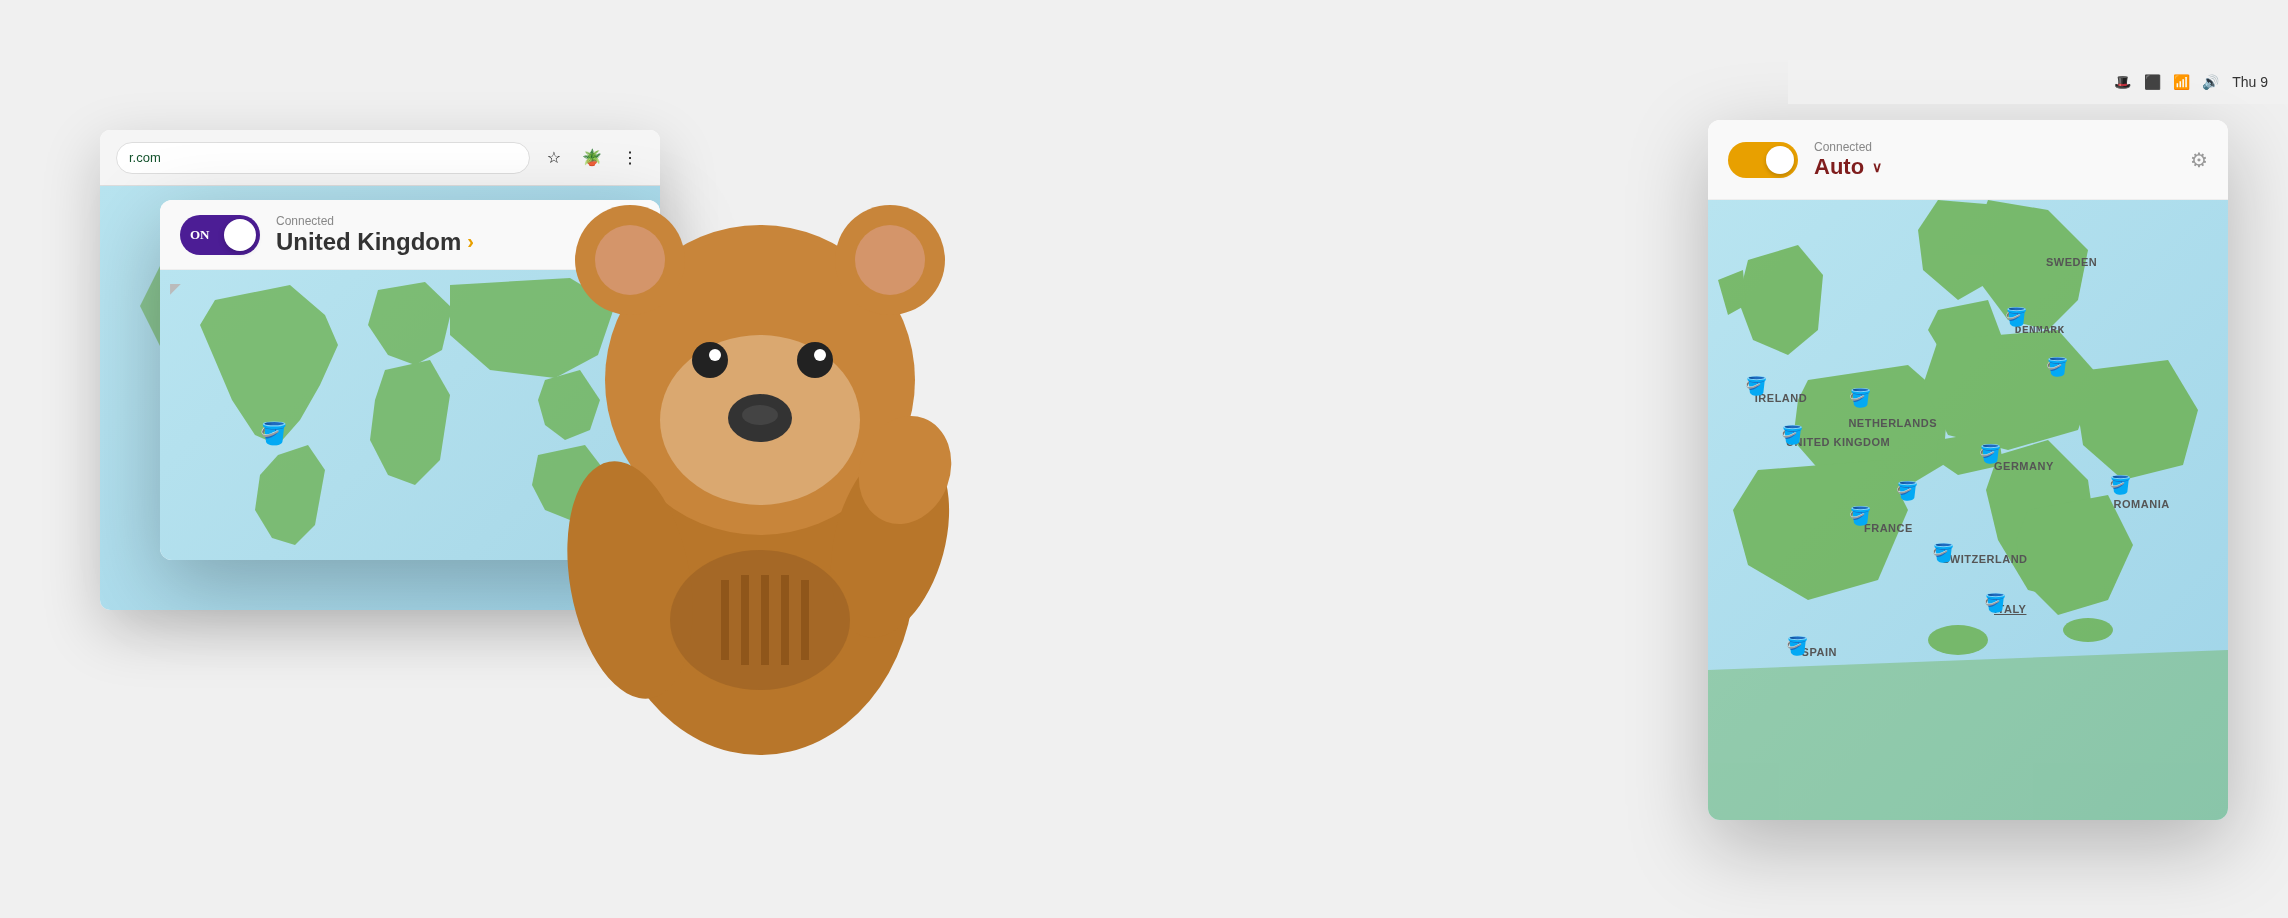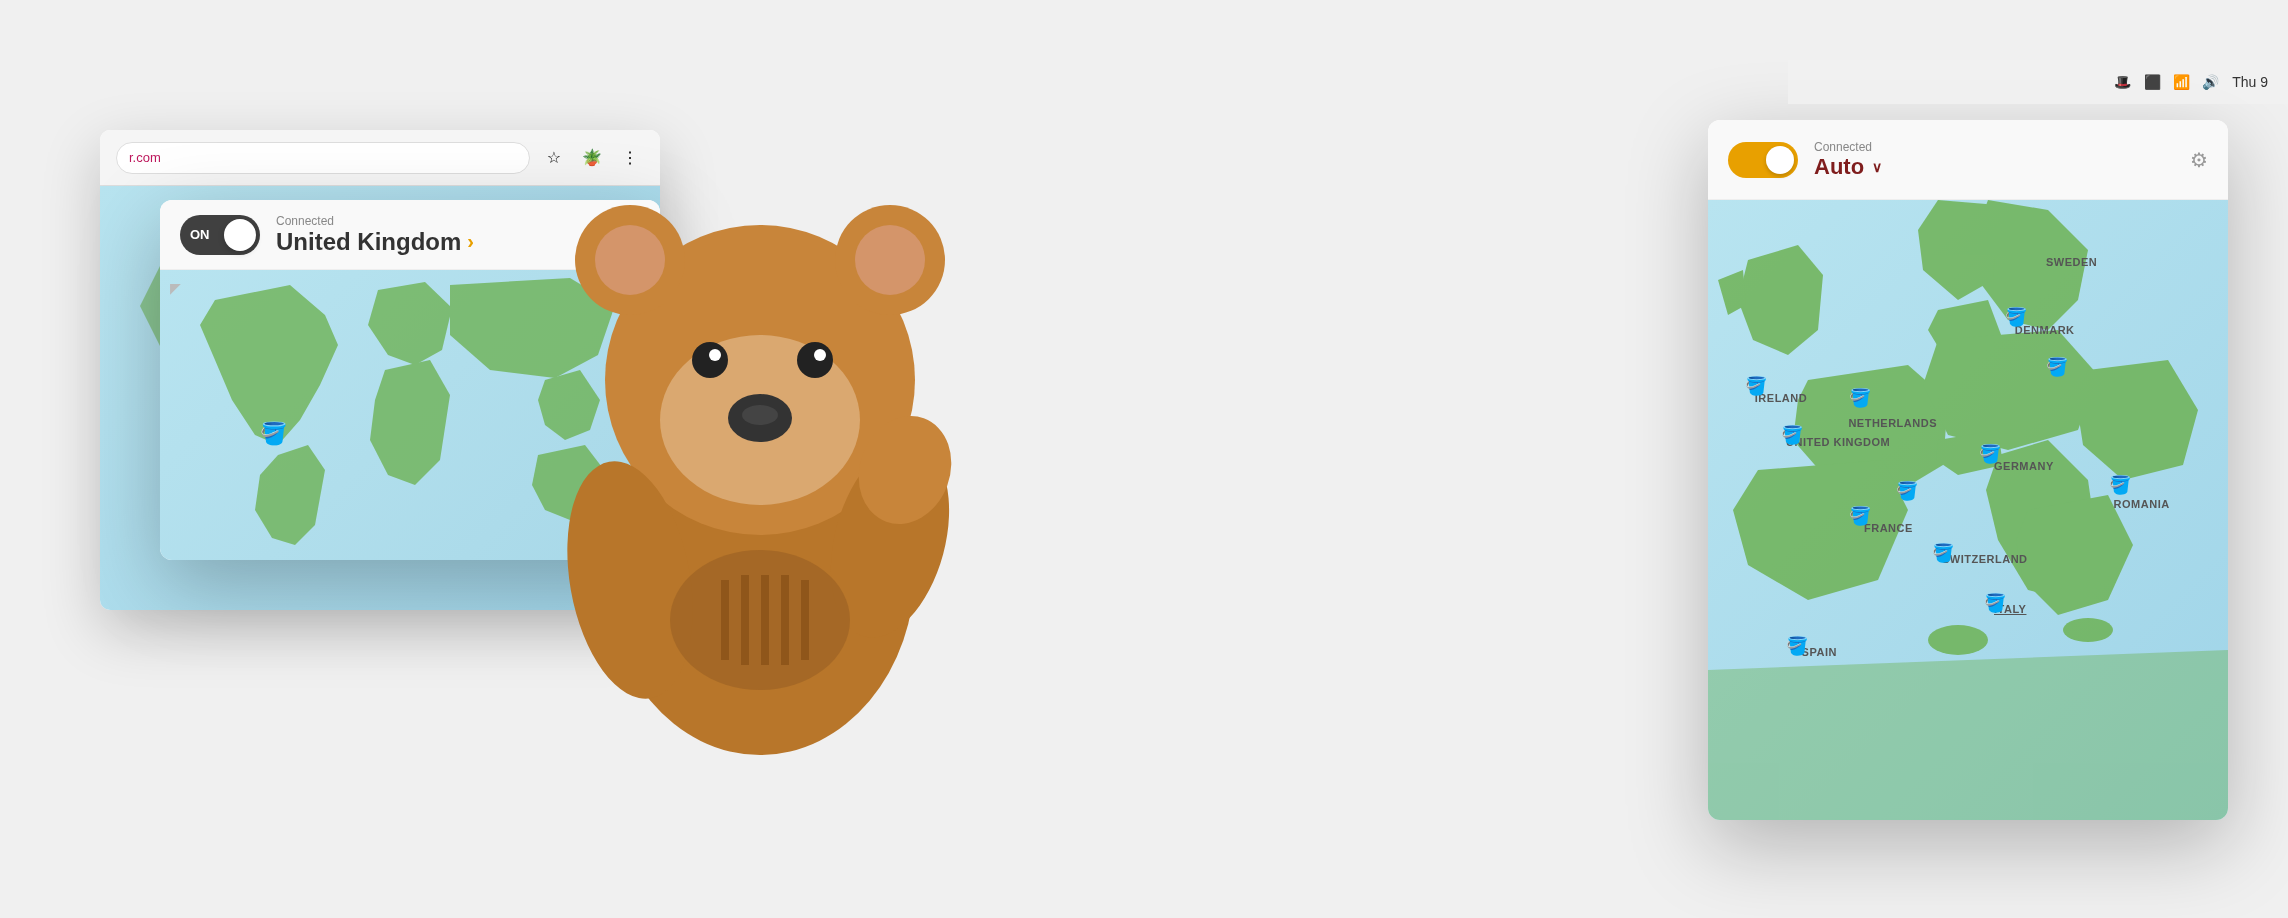--- a/index.html
+++ b/index.html
@@ -58,21 +58,21 @@
     .browser-address {
       flex: 1;
       height: 32px;
       background: white;
       border: 1px solid #ddd;
       border-radius: 16px;
       display: flex;
       align-items: center;
       padding: 0 12px;
       font-size: 13px;
-      color: #be185d;
+      color: #14532d;
     }
 
     .browser-icon {
       width: 28px;
       height: 28px;
       display: flex;
       align-items: center;
       justify-content: center;
       cursor: pointer;
       font-size: 16px;
@@ -104,26 +104,27 @@
 
     .vpn-toggle-area {
       display: flex;
       align-items: center;
       gap: 16px;
     }
 
     .toggle-on {
       width: 80px;
       height: 40px;
-      background: #404040;
+      background: #4c1d95;
       border-radius: 20px;
       display: flex;
       align-items: center;
       position: relative;
       cursor: pointer;
+      font-family: Liberation Serif, serif;
     }
 
     .toggle-on-label {
       position: absolute;
       left: 10px;
       color: white;
       font-weight: 700;
       font-size: 13px;
     }
 
@@ -466,21 +467,21 @@
       <ellipse cx="250" cy="440" rx="30" ry="15" fill="#6ab04c"></ellipse>
       <ellipse cx="380" cy="430" rx="25" ry="12" fill="#6ab04c"></ellipse>
     </svg>
 
     
     <div id="country-labels-container">
         <div class="country-label" style="top: 31%; left: 9%;">IRELAND</div>
         <div class="country-label" style="top: 38%; left: 15%;">UNITED KINGDOM</div>
         <div class="country-label" style="top: 35%; left: 27%;">NETHERLANDS</div>
         <div class="country-label" style="top: 9%; left: 65%;">SWEDEN</div>
-        <div class="country-label" style="top: 20%; left: 59%;">DENMARK</div>
+        <div class="country-label" style="top: 20%; left: 59%; font-family: Liberation Mono, monospace;">DENMARK</div>
         <div class="country-label" style="top: 42%; left: 55%;">GERMANY</div>
         <div class="country-label" style="top: 52%; left: 30%;">FRANCE</div>
         <div class="country-label" style="top: 57%; left: 45%;">SWITZERLAND</div>
         <div class="country-label" style="top: 72%; left: 18%;">SPAIN</div>
         <div class="country-label" style="top: 65%; left: 55%; text-decoration: underline;">ITALY</div>
         <div class="country-label" style="top: 48%; left: 78%; text-align: right;">ROMANIA</div>
       </div>
 
     
     <div id="honey-pots-container">

